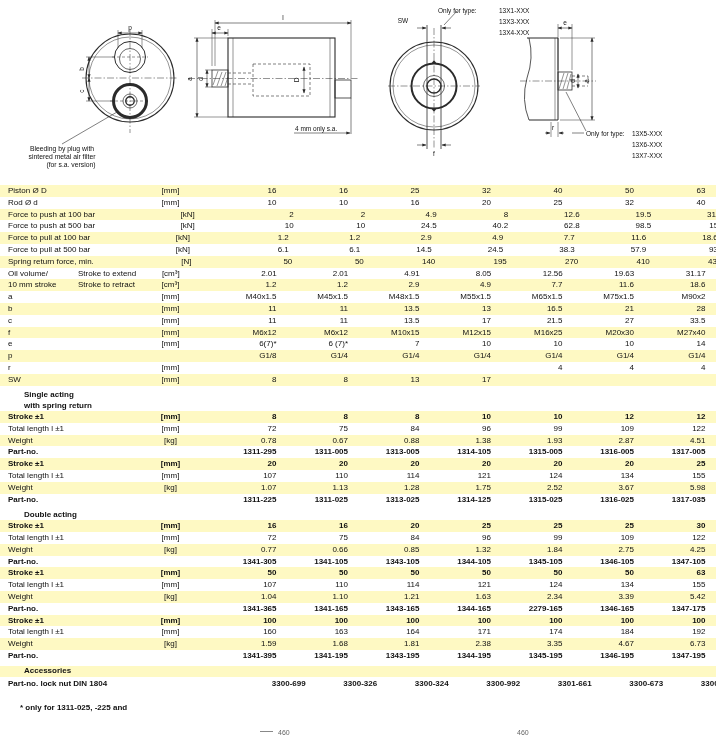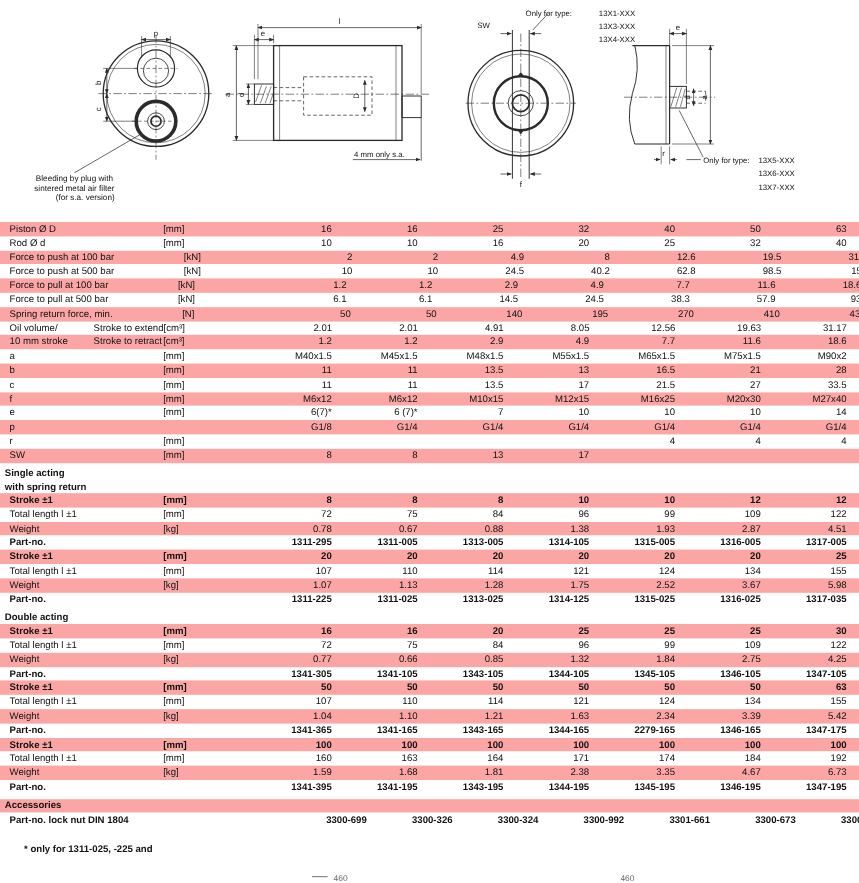--- a/index.html
+++ b/index.html
@@ -5,30 +5,30 @@
   html,body{margin:0;padding:0;background:#fff;}
   #page{
     position:relative;width:716px;height:736px;overflow:hidden;background:#fff;
     font-family:"Liberation Sans","DejaVu Sans",sans-serif;color:#111;
   }
   .diagrams{position:relative;width:716px;height:183px;}
   svg text{font-family:"Liberation Sans","DejaVu Sans",sans-serif;fill:#111;}
 
   .spec-table{margin-top:2px;}
   .trow{display:flex;height:11.8px;line-height:11.8px;font-size:8px;}
-  .trow.shaded{background:#fca5a5;}
+  .trow.shaded{background:#fef9c3;}
   .trow.stroke,.trow.partno{font-weight:bold;}
   .trow.section{font-weight:bold;height:10.4px;line-height:10.4px;font-size:8px;}
   .trow.gap{height:4.6px;}
   .trow.tall{height:13px;line-height:13px;}
   .c-label{flex:0 0 70px;padding-left:8px;white-space:nowrap;overflow:visible;}
   .c-label2{flex:0 0 58px;white-space:nowrap;overflow:visible;}
-  .c-unit{flex:0 0 69px;text-align:left;white-space:nowrap;}
+  .c-unit{flex:0 0 69px;text-align:center;white-space:nowrap;}
   .c-val{flex:0 0 71.5px;text-align:right;white-space:nowrap;}
-  .c-section{padding-left:4px;white-space:nowrap;}
+  .c-section{padding-left:24px;white-space:nowrap;}
 
   .footnote{margin-top:13px;padding-left:20px;font-size:8px;font-weight:bold;line-height:9.5px;}
   .footnote .fn2{padding-left:6px;}
 
   .bmark{position:absolute;top:729px;font-size:7px;color:#666;white-space:nowrap;}
   .bmark .dashline{display:inline-block;width:13px;border-top:1px solid #888;vertical-align:3px;margin-right:5px;}
 </style>
 </head>
 <body>
 

